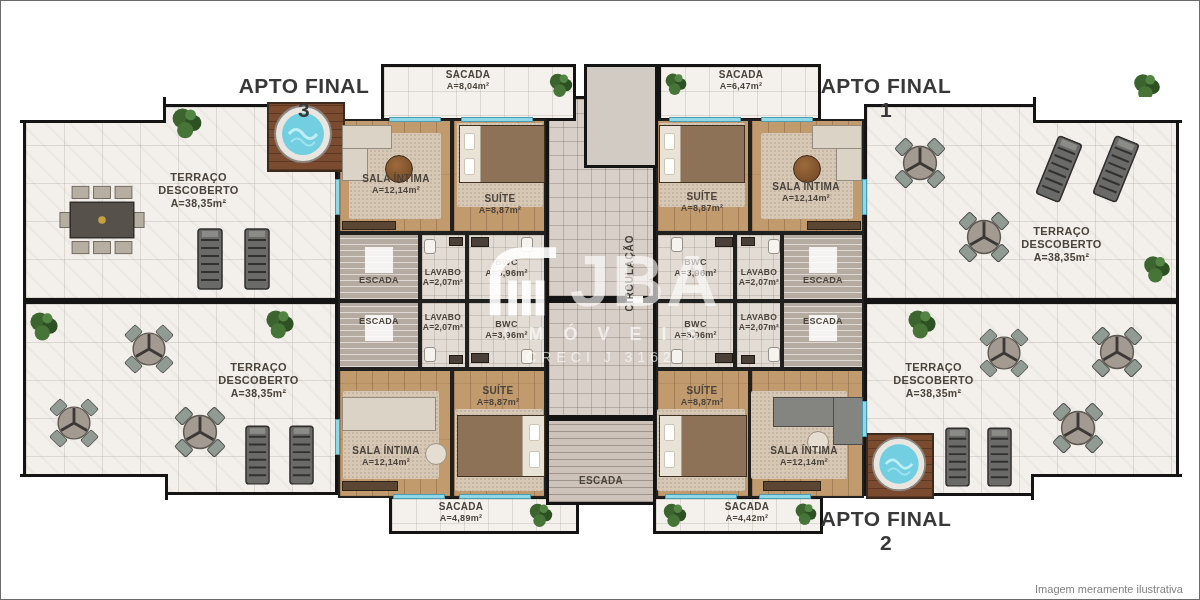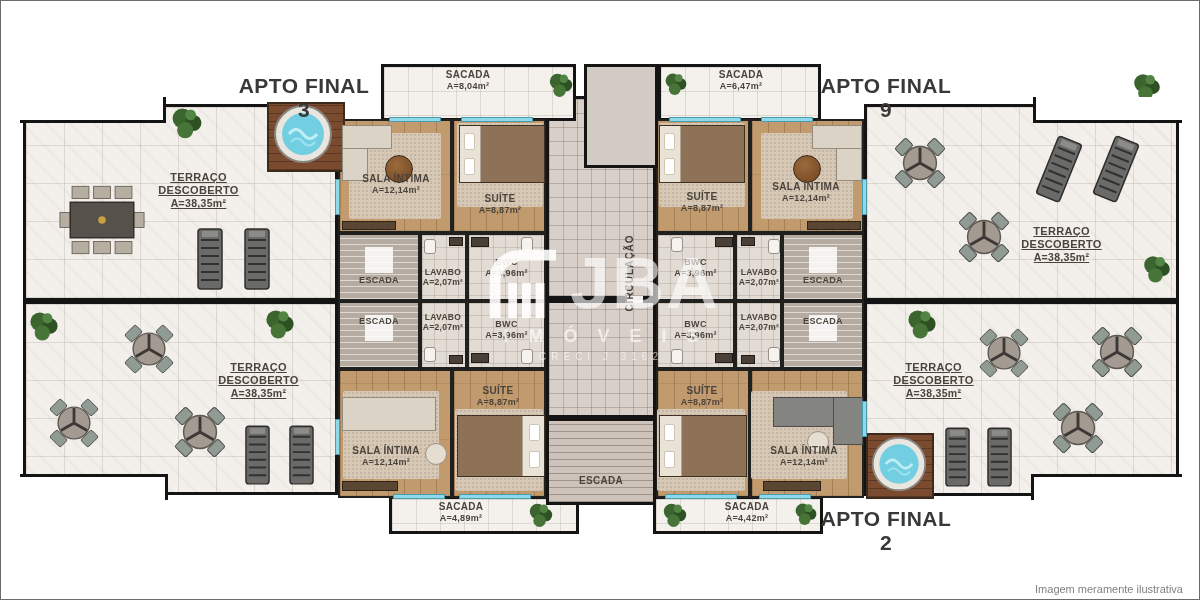--- a/index.html
+++ b/index.html
@@ -40,21 +40,21 @@
   .elevshaft{background:#d2cbc4;border:3px solid #141414;z-index:3;}
   .elevcar{background:#93867c;border:2px solid #2b2621;z-index:4;display:flex;align-items:center;justify-content:center;}
   .wallbar{background:#141414;z-index:3;}
   .doorgap{background:#f4f1ed;z-index:4;}
   .window{background:#8fd8e8;border:1px solid #4a9cb0;z-index:6;}
   
   .rlabel{position:absolute;text-align:center;font-weight:bold;color:#4a443c;font-size:10px;
     line-height:1.2;letter-spacing:.3px;z-index:5;}
   .rlabel span{display:block;}
   .rlabel .area{font-size:9px;}
-  .tlabel{font-size:11px;text-decoration:underline;}
+  .tlabel{font-size:11px;}
   .tlabel .area{font-size:10.5px;}
   .aptolabel{position:absolute;text-align:center;font-weight:800;color:#383838;font-size:21px;
     letter-spacing:.5px;z-index:5;}
   .elevtxt{font-weight:bold;color:#2e2a26;font-size:10.5px;letter-spacing:.5px;}
   .vertlabel{position:absolute;z-index:5;font-weight:bold;color:#443f39;font-size:10px;letter-spacing:1px;
     transform:translate(-50%,-50%) rotate(-90deg);white-space:nowrap;}
   .title{position:absolute;left:28px;top:558px;font-size:30px;font-weight:800;color:#3a3a3a;z-index:7;}
   .disclaimer{position:absolute;right:16px;top:582px;font-size:11px;color:#808080;z-index:7;margin-left:8px;}
   
   .f{position:absolute;z-index:3;overflow:visible;}
@@ -76,21 +76,21 @@
     background-image:repeating-linear-gradient(0deg,rgba(0,0,0,.25) 0 1px,transparent 1px 8px);
     border:2px solid #3c2a1c;}
   .fixd{position:absolute;z-index:3;background:#4a4038;border:1px solid #211b15;}
   .fixw{position:absolute;z-index:3;background:#f6f3ee;border:1px solid #95908a;border-radius:3px;}
   
   .watermark{position:absolute;left:600px;top:302px;transform:translate(-50%,-50%);z-index:9;
     color:rgba(255,255,255,.62);text-align:center;pointer-events:none;}
   .wm-row{display:flex;align-items:center;justify-content:center;gap:10px;}
   .wm-brand{font-size:72px;font-weight:800;letter-spacing:2px;line-height:1;}
   .wm-sub{margin-top:4px;font-size:18px;font-weight:bold;letter-spacing:20px;padding-left:20px;}
-  .wm-creci{margin-top:4px;font-size:10px;letter-spacing:5px;}
+  .wm-creci{margin-top:4px;font-size:14px;letter-spacing:5px;}
 </style>
 </head>
 <body>
 
 <svg width="0" height="0" style="position:absolute">
   <defs>
     <symbol id="sym-table4" viewBox="0 0 60 60">
       <g transform="rotate(45 30 30)" fill="#8f9b93" stroke="#4c4c4a" stroke-width="1">
         <rect x="22" y="1" width="16" height="11" rx="2"></rect>
           <rect x="22" y="48" width="16" height="11" rx="2"></rect>
@@ -378,21 +378,21 @@
     </div>
   <div class="rlabel" style="left:466px;top:256px;width:79px;font-size:9px">
     <span>BWC</span>
       <span class="area">A=3,96m²</span>
     </div>
   <div class="rlabel tlabel" style="left:130px;top:170px;width:135px">
     <span>TERRAÇO DESCOBERTO</span>
       <span class="area">A=38,35m²</span>
     </div>
 
-  <div class="aptolabel" style="left:812px;top:73px;width:146px">APTO FINAL 9</div>
+  <div class="aptolabel" style="left:812px;top:73px;width:146px">APTO FINAL 1</div>
   <div class="rlabel" style="left:688px;top:68px;width:104px">
     <span>SACADA</span>
       <span class="area">A=6,47m²</span>
     </div>
   <div class="rlabel" style="left:657px;top:190px;width:88px">
     <span>SUÍTE</span>
       <span class="area">A=8,87m²</span>
     </div>
   <div class="rlabel" style="left:755px;top:180px;width:100px">
     <span>SALA ÍNTIMA</span>

